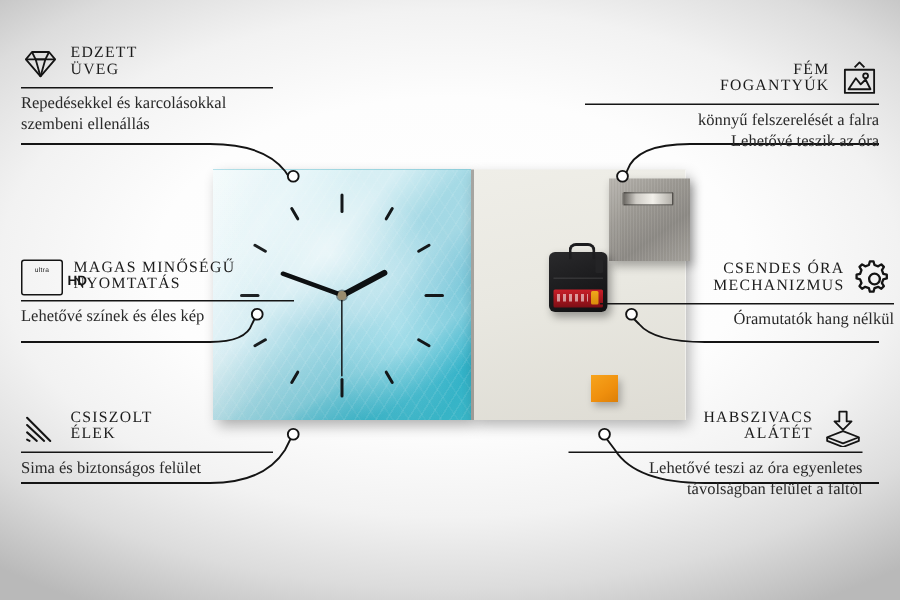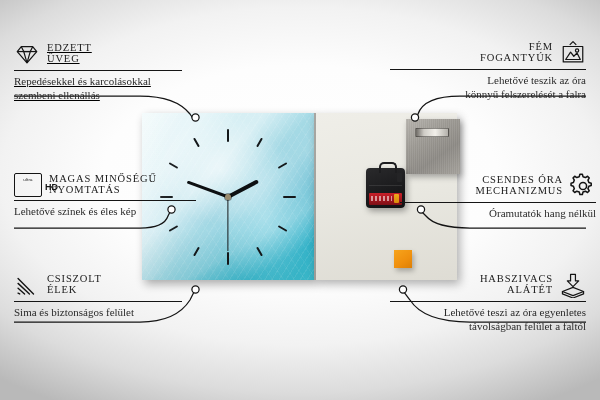--- a/index.html
+++ b/index.html
@@ -202,21 +202,21 @@
     <g fill="#ffffff" stroke="#141414" stroke-width="1.25">
       <circle cx="195.5" cy="117.5" r="3.6"></circle>
       <circle cx="171.5" cy="209.5" r="3.6"></circle>
       <circle cx="195.5" cy="289.5" r="3.6"></circle>
       <circle cx="415.0" cy="117.5" r="3.6"></circle>
       <circle cx="421.0" cy="209.5" r="3.6"></circle>
       <circle cx="403.0" cy="289.5" r="3.6"></circle>
     </g>
   </svg>
 
-  <div class="callout left" style="left:14px;top:41px;width:168px;text-decoration:underline;">
+  <div class="callout left" style="left:14px;top:29px;width:168px;">
     <div class="co-head">
       <span class="ico">
         <svg viewBox="0 0 32 32">
             <g fill="none" stroke="#141414" stroke-width="1.5" stroke-linejoin="round">
           <path d="M4 13 L9 7 H23 L28 13 L16 27 Z"></path>
               <path d="M4 13 H28"></path>
               <path d="M9 7 L12 13 L16 27"></path>
               <path d="M23 7 L20 13 L16 27"></path>
               <path d="M12 13 H20"></path>
         </g>
@@ -279,22 +279,22 @@
             <g fill="none" stroke="#141414" stroke-width="1.5" stroke-linejoin="round">
           <path d="M12 6 L16 2 L20 6"></path>
               <rect x="4" y="8" width="24" height="19"></rect>
           <path d="M7 24 L13 15 L17 20 L21 16 L25 24 Z"></path>
               <circle cx="21" cy="13" r="2"></circle>
         </g>
           </svg>
       </span>
     </div>
     <div class="rule"></div>
+    <div class="co-desc">könnyű felszerelését a falra</div>
     <div class="co-desc">Lehetővé teszik az óra</div>
-    <div class="co-desc">könnyű felszerelését a falra</div>
   </div>
 
   <div class="callout right" style="right:4px;top:173px;width:196px;">
     <div class="co-head">
       <span class="co-titles">
         <span class="co-title">CSENDES ÓRA</span>
         <span class="co-title">MECHANIZMUS</span>
       </span>
       <span class="ico">
         <svg viewBox="0 0 32 32">
@@ -302,21 +302,21 @@
           <path d="M16 4.5 l3 1.1 2.6-1.6 2.1 2.1 -1.6 2.6 1.1 3 2.9 .8 v3 l-2.9 .8 -1.1 3 1.6 2.6 -2.1 2.1 -2.6-1.6 -3 1.1 -.8 2.9 h-3 l-.8-2.9 -3-1.1 -2.6 1.6 -2.1-2.1 1.6-2.6 -1.1-3 -2.9-.8 v-3 l2.9-.8 1.1-3 -1.6-2.6 2.1-2.1 2.6 1.6 3-1.1 .8-2.9 h3 z"></path>
           <circle cx="16" cy="16" r="4.4"></circle>
         </g>
           </svg>
       </span>
     </div>
     <div class="rule"></div>
     <div class="co-desc">Óramutatók hang nélkül</div>
   </div>
 
-  <div class="callout right" style="right:14px;top:272px;width:196px;">
+  <div class="callout right" style="right:25px;top:272px;width:196px;">
     <div class="co-head">
       <span class="co-titles">
         <span class="co-title">HABSZIVACS</span>
         <span class="co-title">ALÁTÉT</span>
       </span>
       <span class="ico">
         <svg viewBox="0 0 32 32">
             <g fill="none" stroke="#141414" stroke-width="1.5" stroke-linejoin="round">
           <path d="M13 3 h6 v8 h4 l-7 7 -7-7 h4 z"></path>
           <path d="M16 19 L29 24 L16 29 L3 24 Z"></path>

